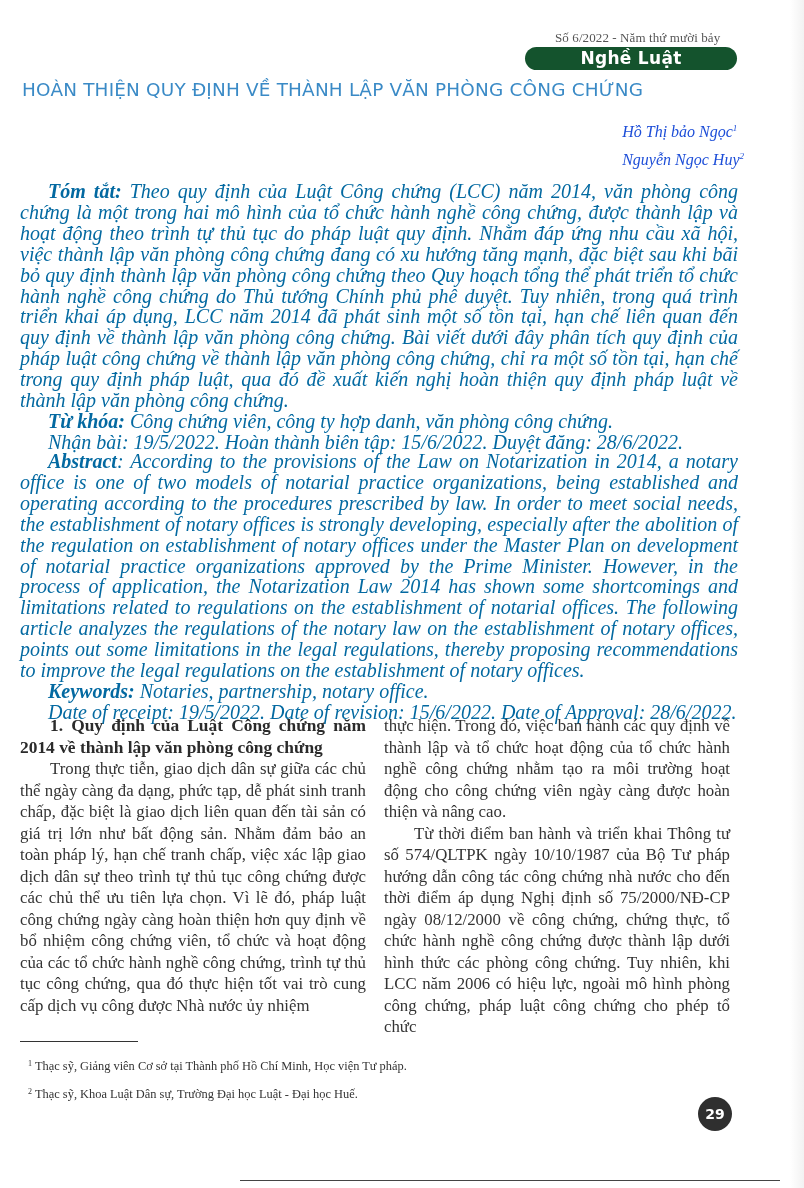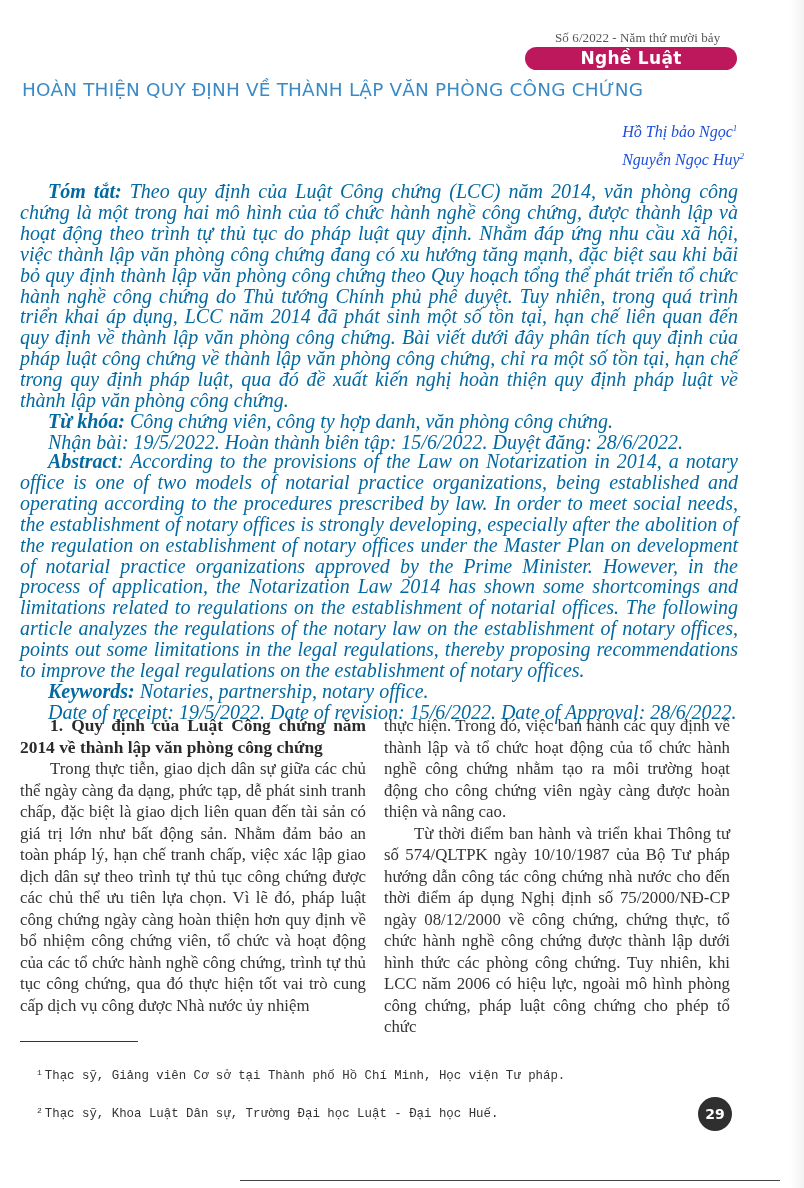--- a/index.html
+++ b/index.html
@@ -28,21 +28,21 @@
       font-size: 13px;
       color: #555;
       letter-spacing: 0.1px;
     }
     .section-banner {
       position: absolute;
       top: 47px;
       left: 525px;
       width: 212px;
       height: 23px;
-      background: #be185d;
+      background: #14532d;
       border-radius: 12px;
       color: #ffffff;
       font-family: "DejaVu Sans", sans-serif;
       font-weight: bold;
       font-size: 17px;
       line-height: 23px;
       text-align: center;
       letter-spacing: 0.3px;
     }
     .article-title {
@@ -111,21 +111,21 @@
       border-top: 1px solid #333;
     }
     .footnotes {
       position: absolute;
       top: 1047px;
       left: 20px;
       font-size: 12.4px;
       line-height: 18px;
       color: #333;
     }
-    .footnotes p { margin: 17px; font-family: Liberation Mono, monospace; }
+    .footnotes p { margin: 8px; }
     .footnotes sup { font-size: 8px; vertical-align: 4px; margin-right: 3px; }
     .page-number {
       position: absolute;
       top: 1097px;
       left: 698px;
       width: 34px;
       height: 34px;
       border-radius: 50%;
       background: #2f2f2f;
       color: #ffffff;

